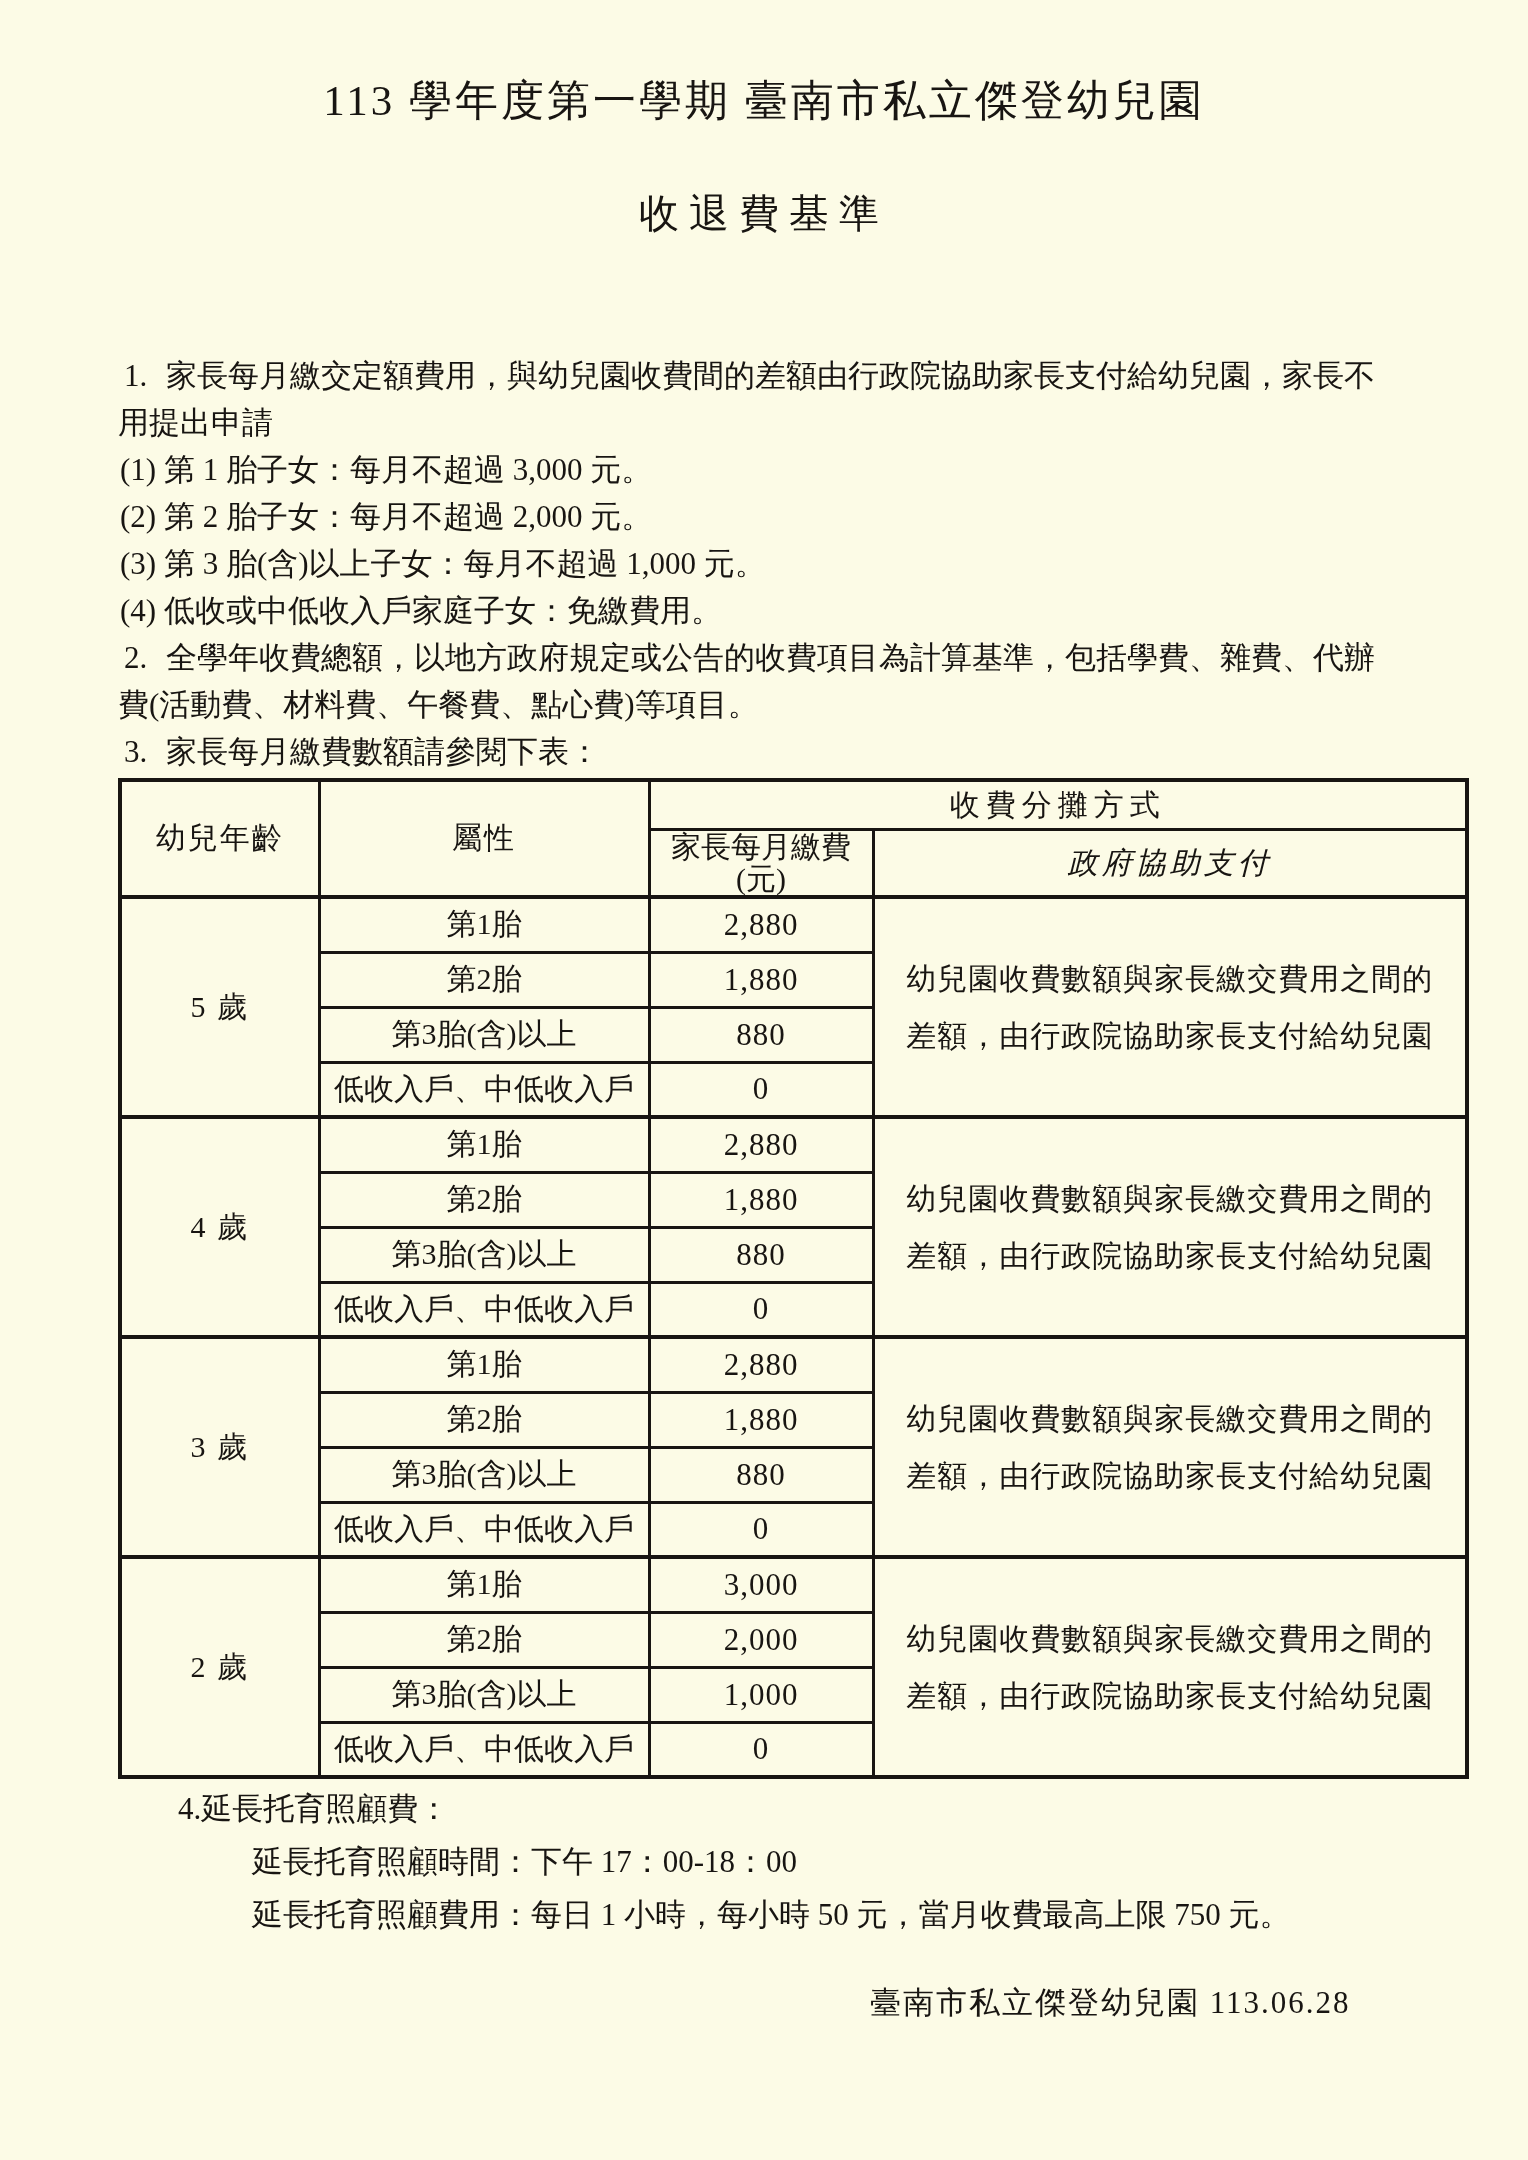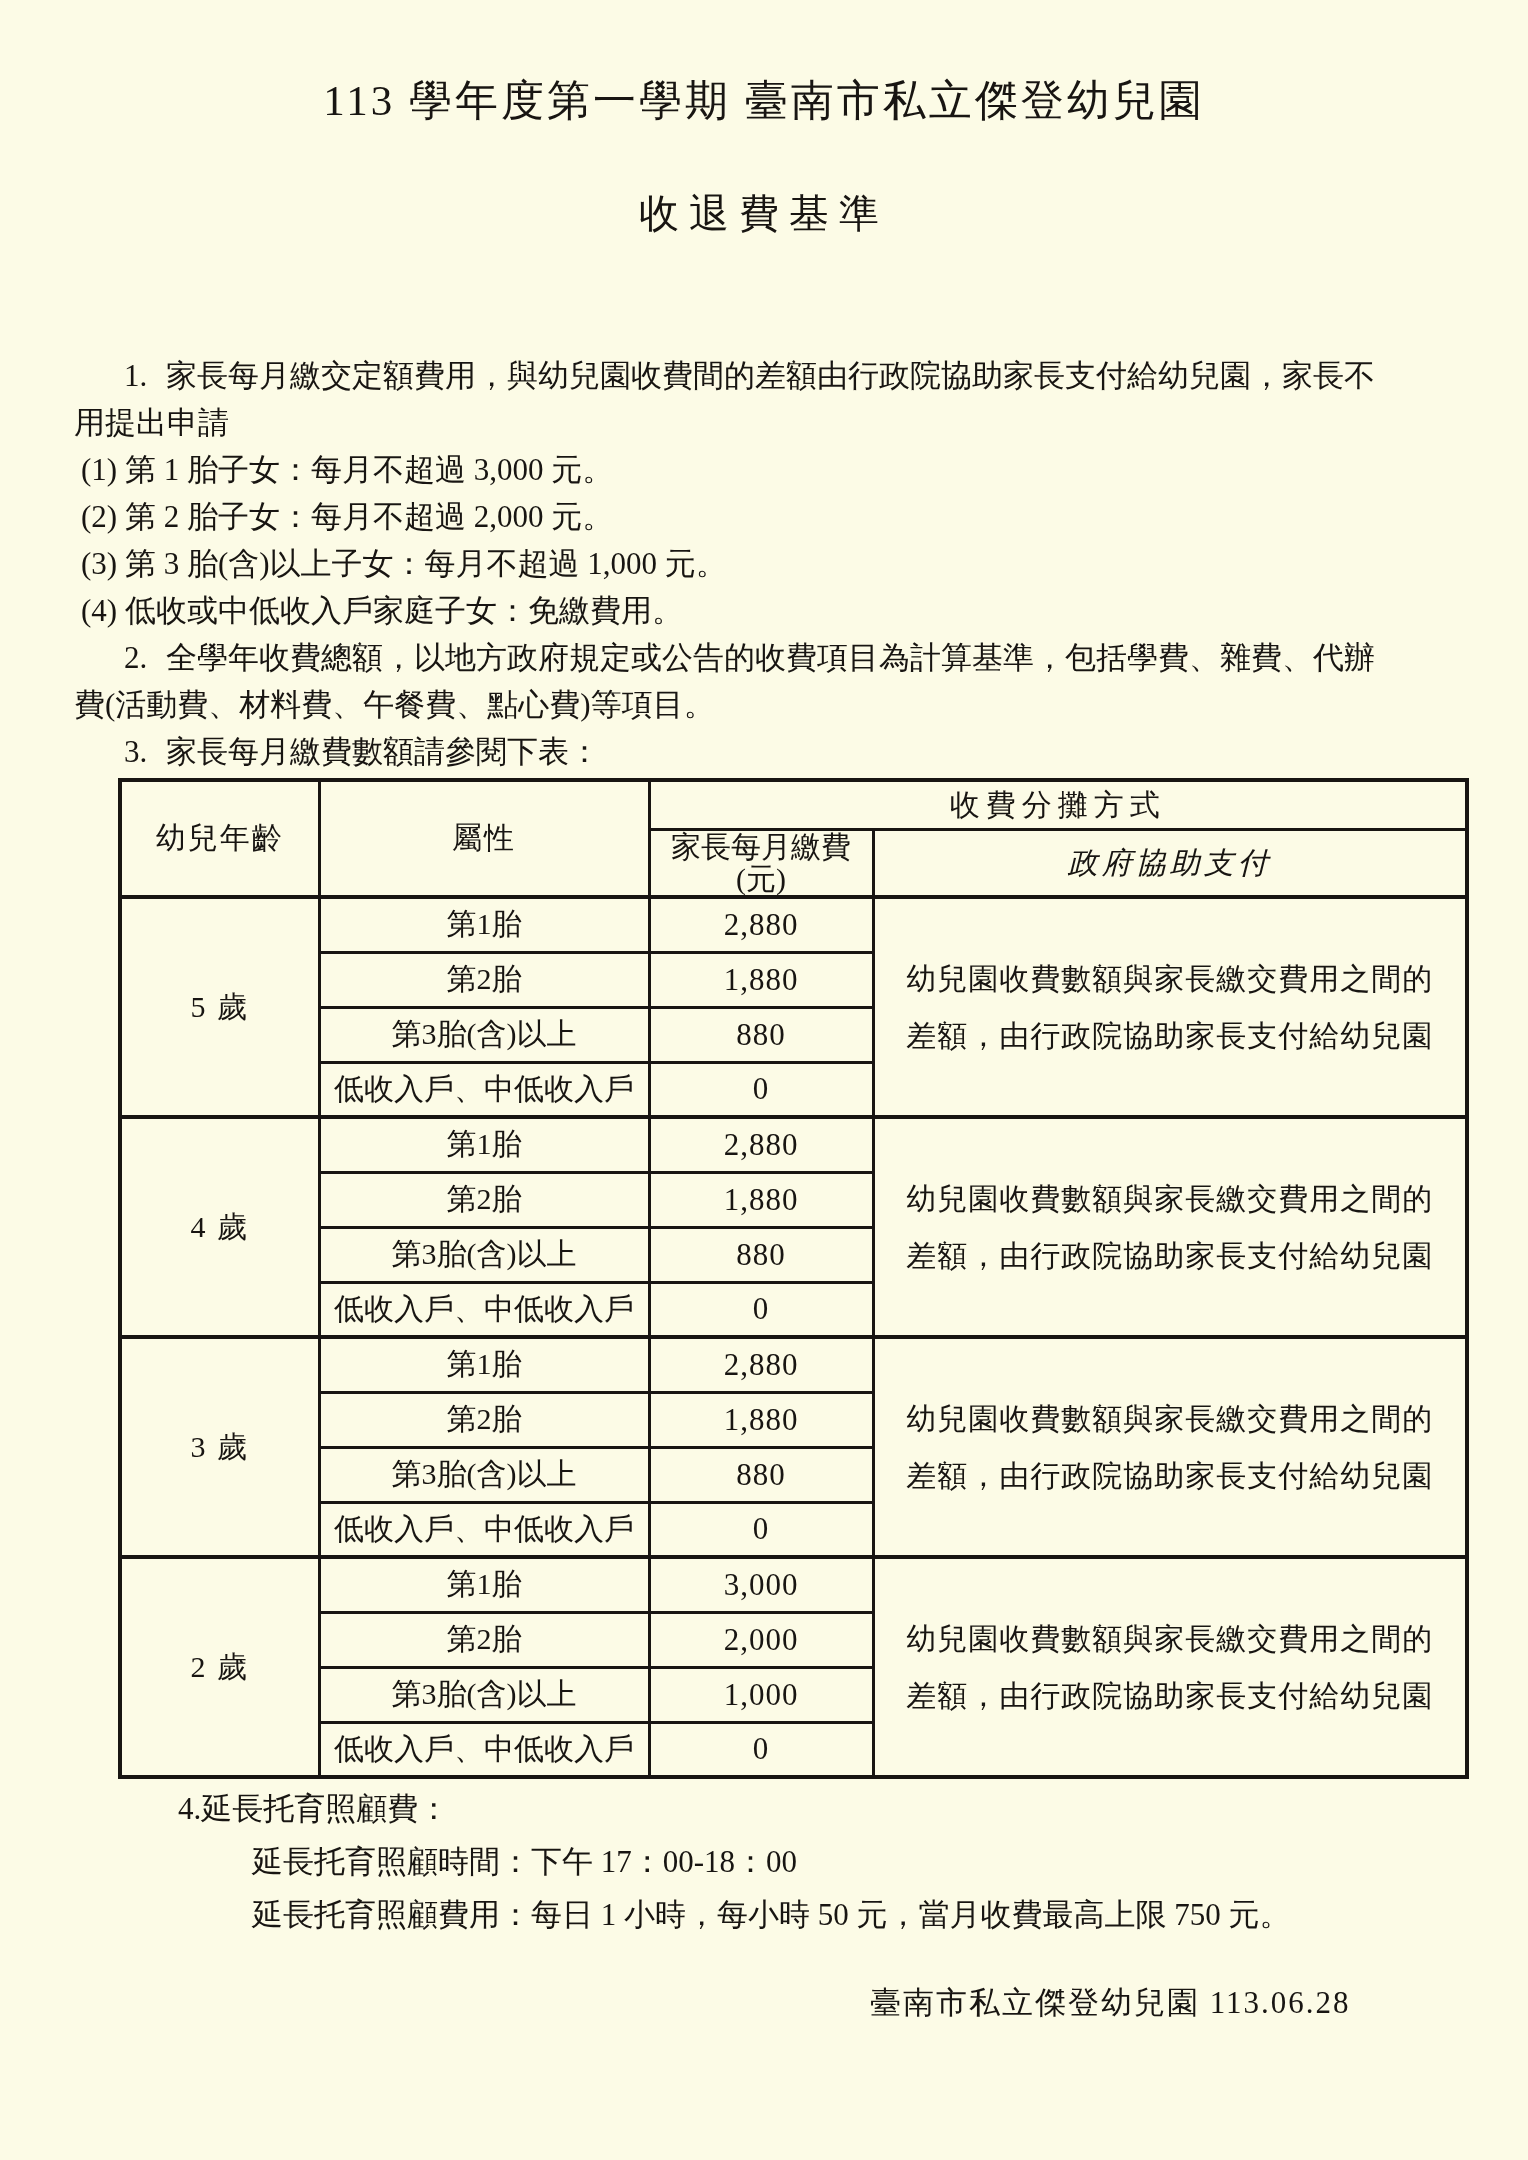--- a/index.html
+++ b/index.html
@@ -20,22 +20,22 @@
     text-align: center; font-size: 40px; letter-spacing: 10px;
   }
 
   .dates { position: absolute; left: 878px; top: 254px; font-size: 26px; line-height: 37px; white-space: pre; }
   .dates .d3 { padding-left: 129px; }
 
   .list { position: absolute; left: 0; top: 352px; width: 1500px; font-size: 31px; }
   .list .line { height: 47px; line-height: 47px; white-space: pre; }
   .list .numline { padding-left: 124px; }
   .list .num { display: inline-block; width: 42px; }
-  .list .cont { padding-left: 74px; }
-  .list .sub  { padding-left: 81px; }
+  .list .cont { padding-left: 118px; }
+  .list .sub  { padding-left: 120px; }
 
   table.feetable {
     position: absolute; left: 118px; top: 778px;
     border-collapse: collapse; table-layout: fixed;
     border: 4px solid #181512;
     font-size: 30px; color: #181512;
   }
   .feetable th, .feetable td {
     border: 3px solid #181512; font-weight: normal;
     text-align: center; vertical-align: middle;

